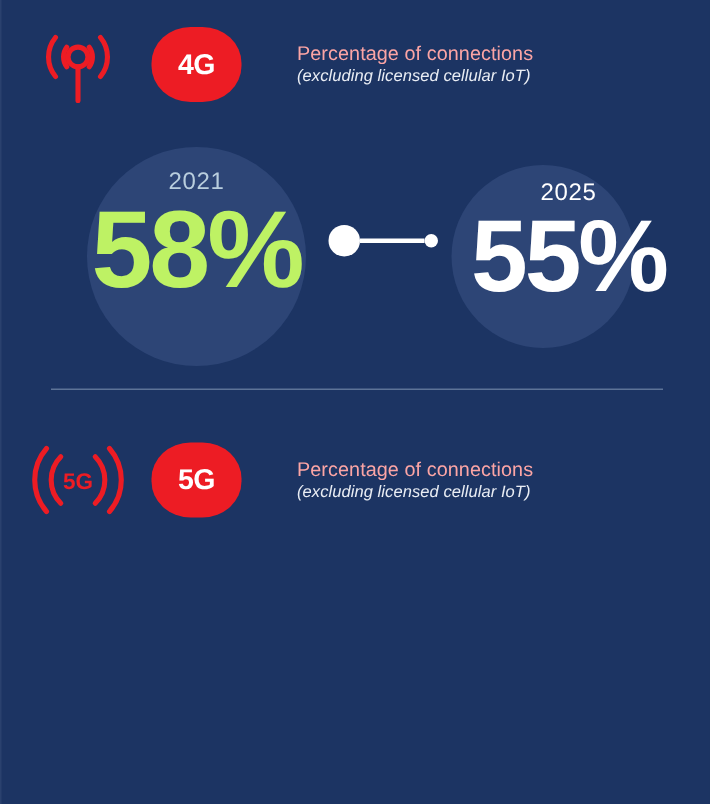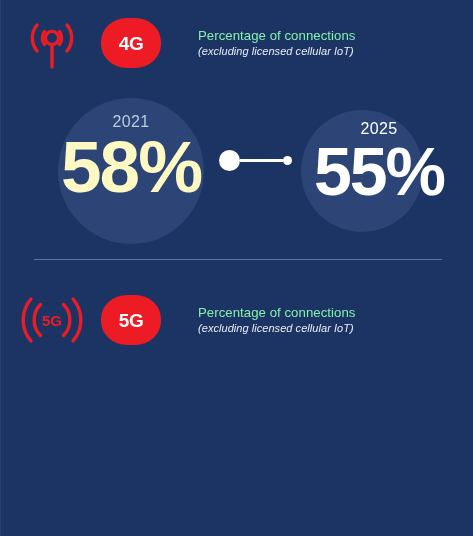--- a/index.html
+++ b/index.html
@@ -65,21 +65,21 @@
     letter-spacing: -0.3px;
     line-height: 1;
   }
 
   .caption {
     margin-left: 21px;
     line-height: 1.32;
   }
   .caption-main {
     display: block;
-    color: #86efac;
+    color: #fca5a5;
     font-size: 13.2px;
     letter-spacing: 0.05px;
   }
   .caption-sub {
     display: block;
     color: #e9edf4;
     font-size: 11px;
     font-style: italic;
     letter-spacing: 0.05px;
   }
@@ -112,21 +112,21 @@
     line-height: 1;
   }
   .stat-value {
     display: block;
     font-weight: bold;
     line-height: 0.95;
     letter-spacing: -2px;
   }
   .year-past  { color: #b9cede; }
   .year-future{ color: #ffffff; }
-  .val-past   { color: #fef9c3; }
+  .val-past   { color: #bef264; }
   .val-future { color: #ffffff; }
 
   
   .connector {
     position: absolute;
     height: 26px;
     display: flex;
     align-items: center;
   }
   .dot {

